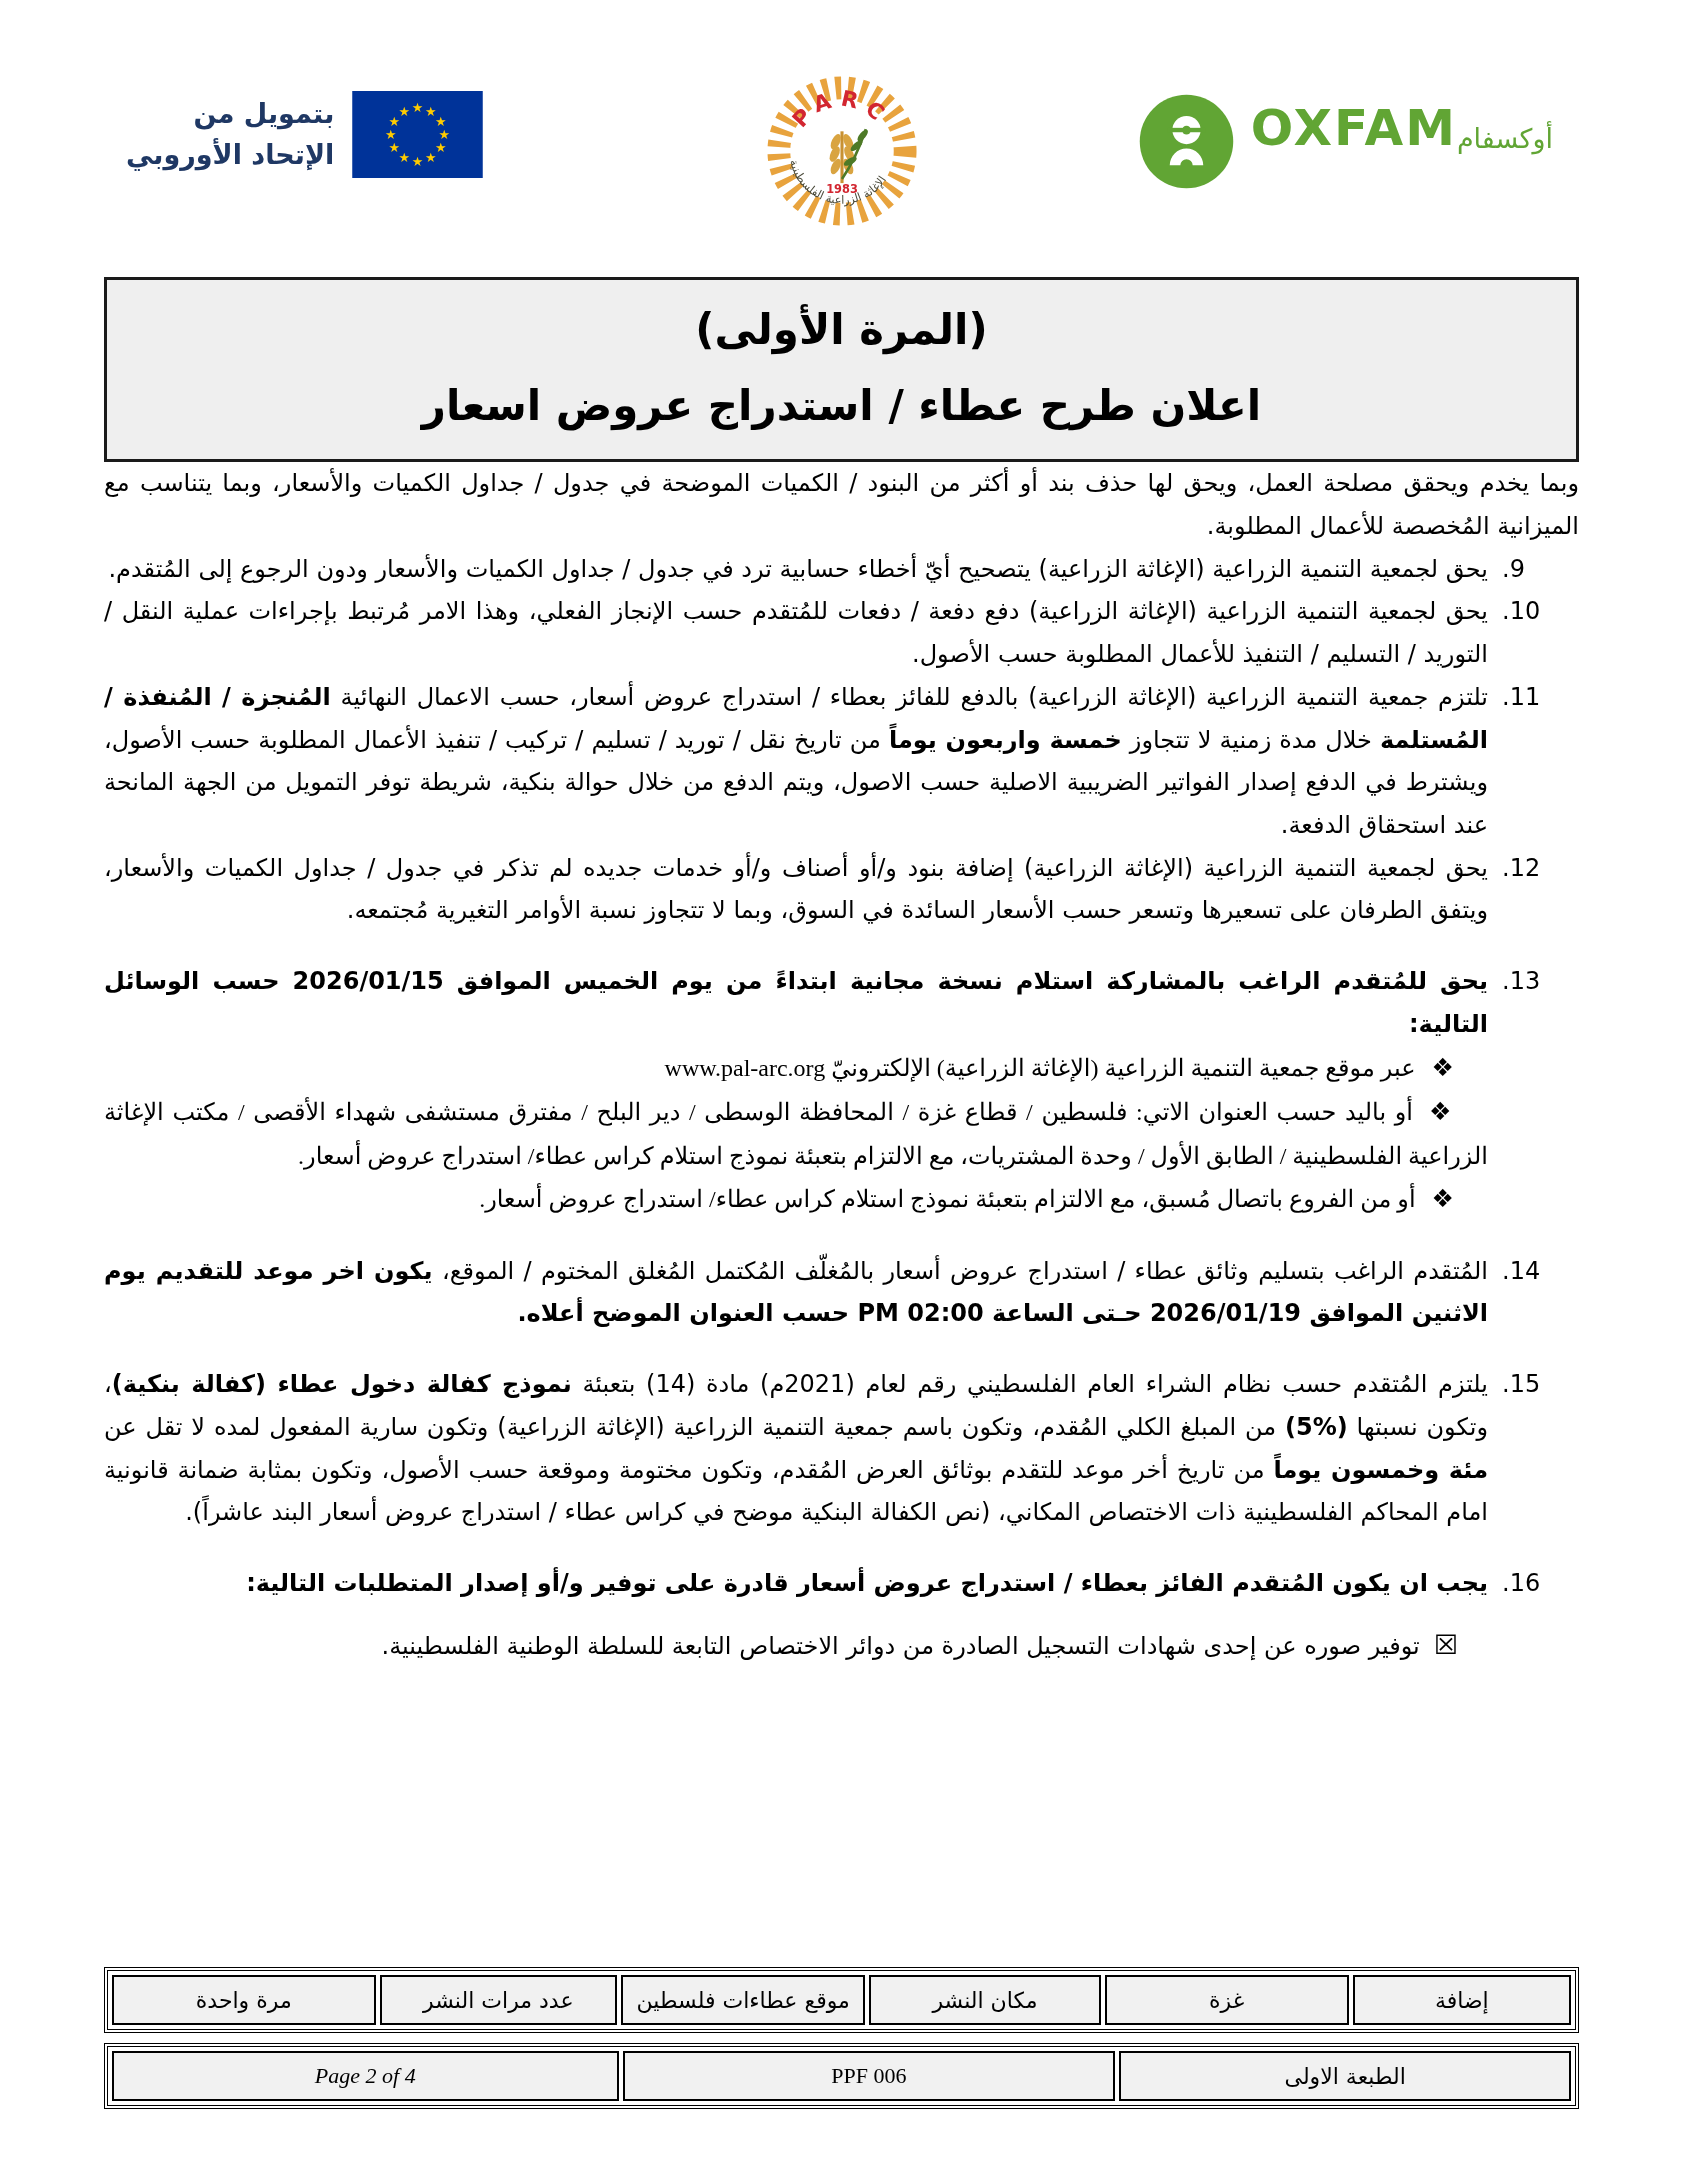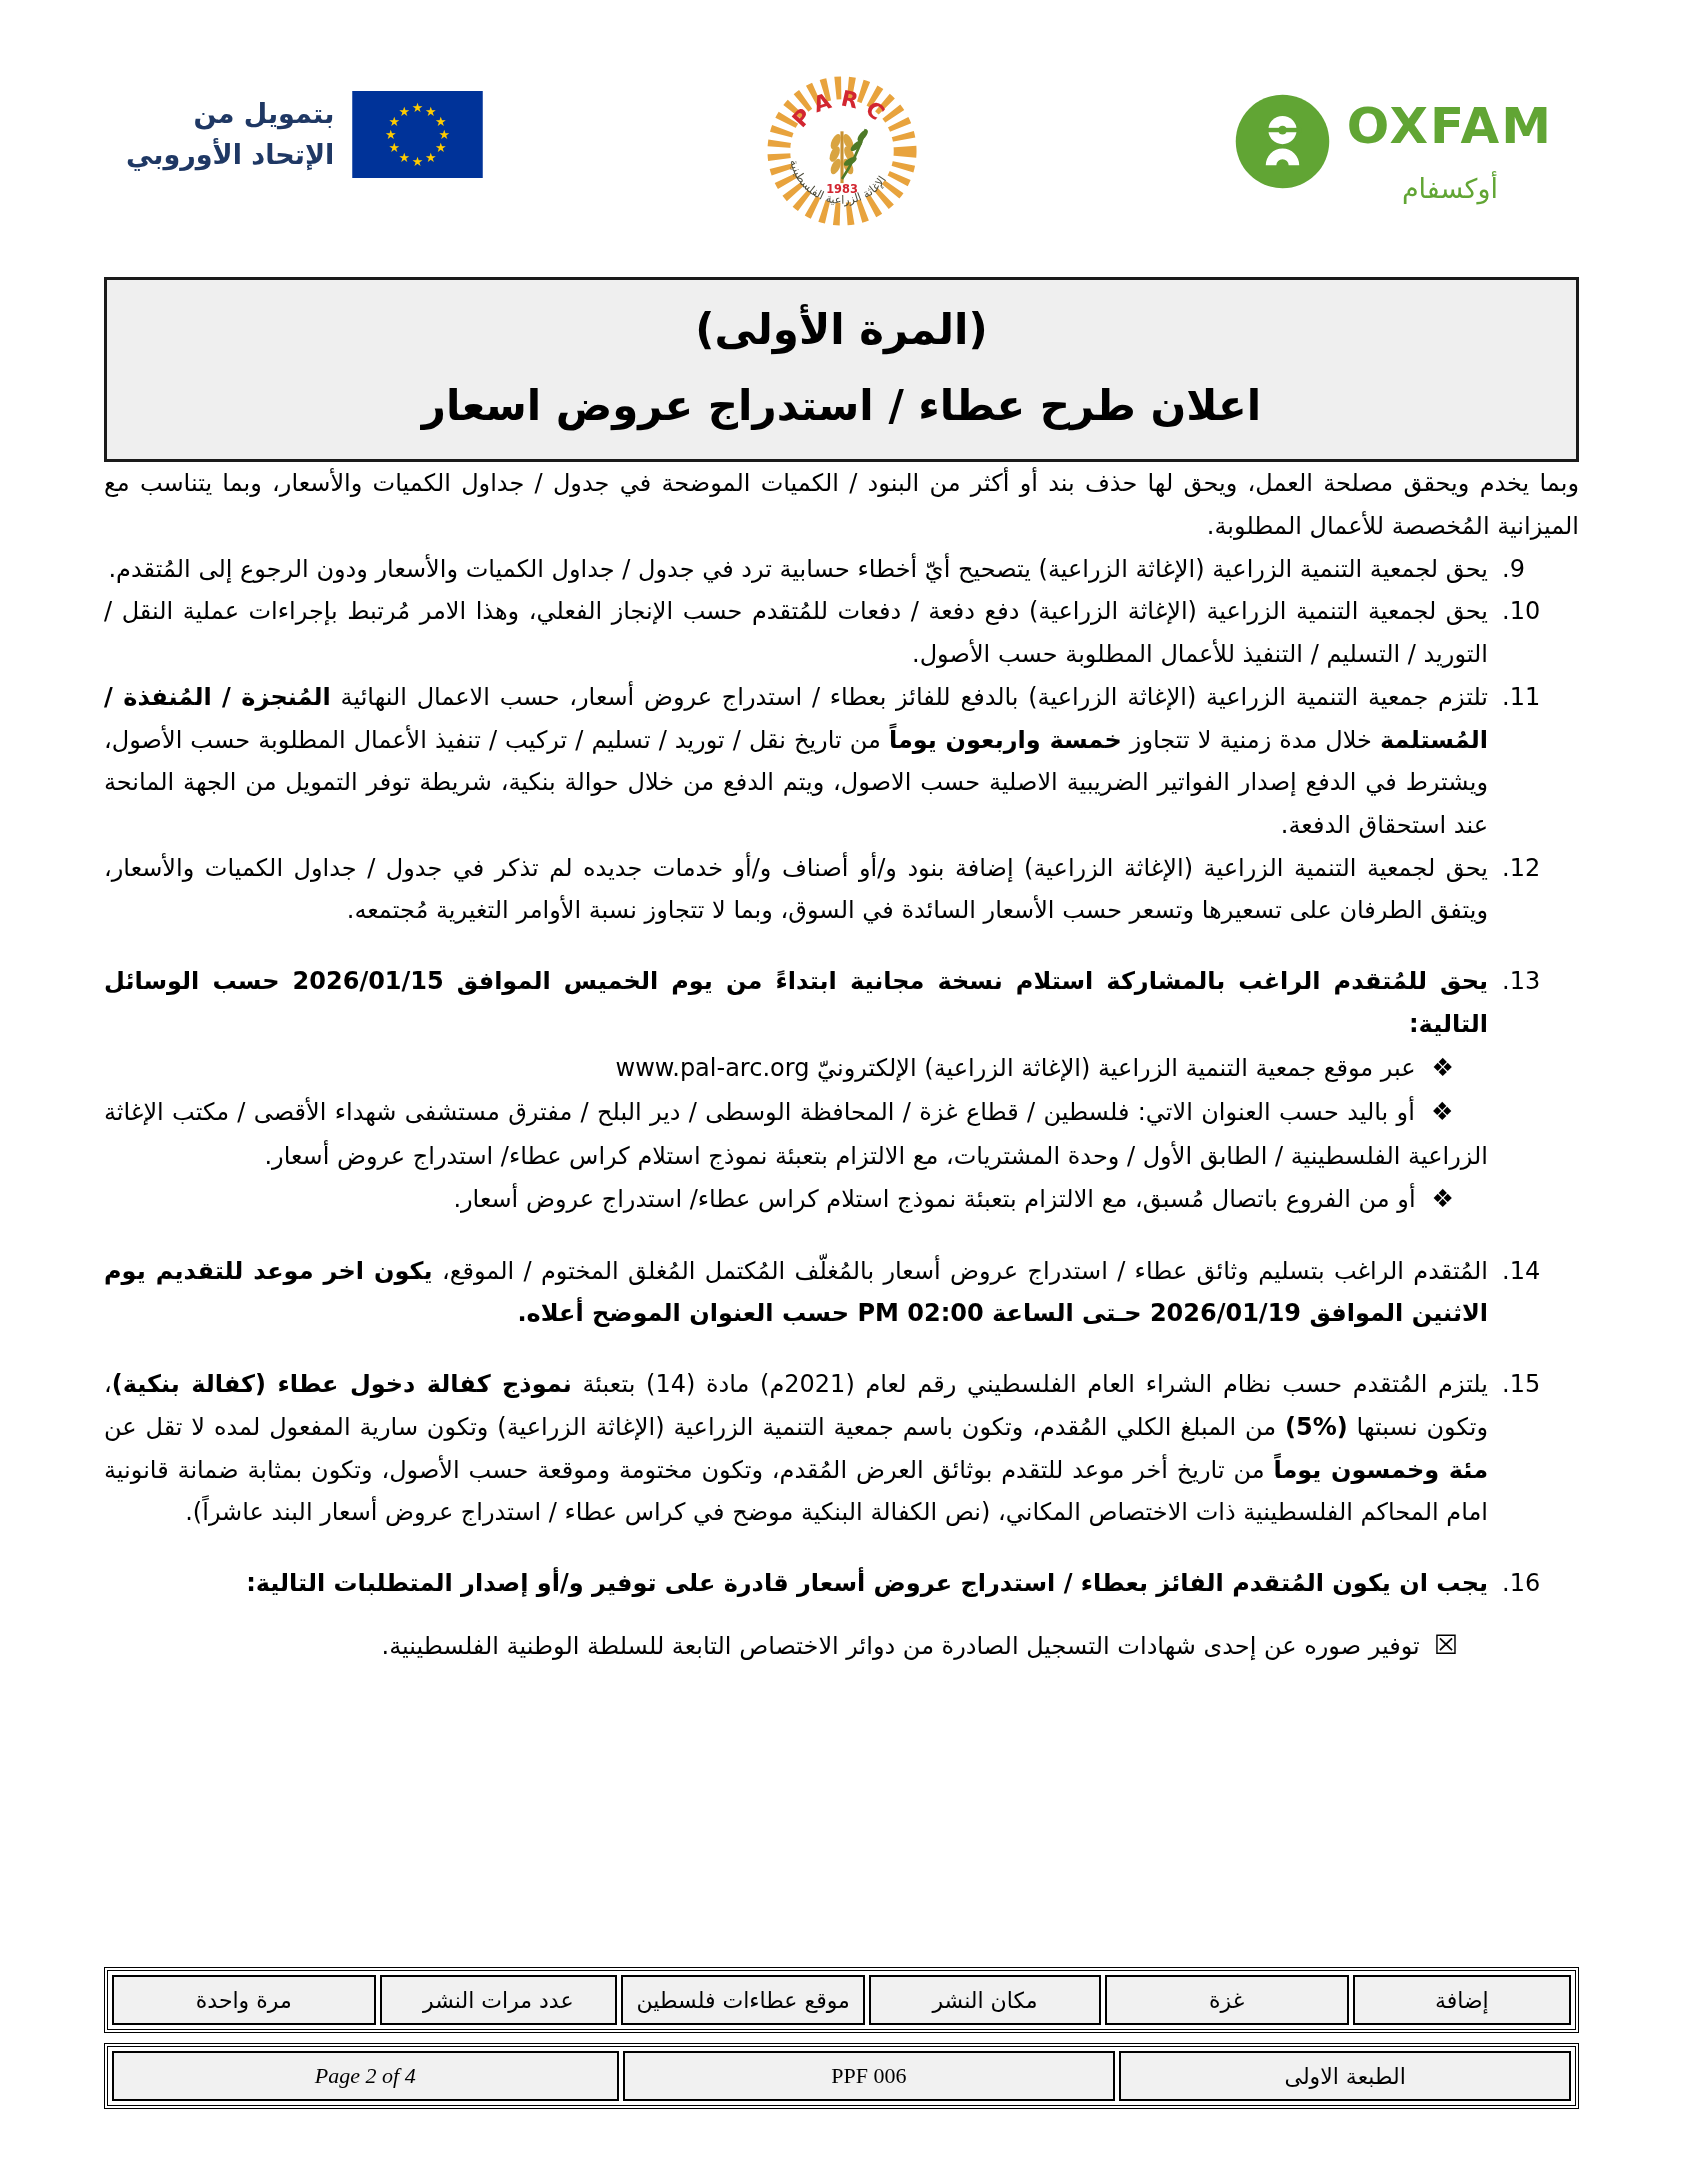--- a/index.html
+++ b/index.html
@@ -5,33 +5,33 @@
   html,body{margin:0;padding:0;background:#fff;}
   .page{width:1683px;height:2178px;box-sizing:border-box;background:#fff;position:relative;
         display:flex;flex-direction:column;padding:77px 104px 69px;direction:rtl;
         font-family:"DejaVu Sans",sans-serif;color:#000;overflow:hidden;}
   
   .header{direction:ltr;position:relative;height:166px;flex:0 0 auto;}
   .eu-group{position:absolute;left:22px;top:14px;display:flex;align-items:center;gap:18px;}
   .eu-caption{direction:rtl;color:#1F3864;font-weight:bold;font-size:27px;line-height:1.5;text-align:right;}
   .parc-wrap{position:absolute;left:50%;top:-14px;transform:translateX(-50%);}
   .oxfam-group{position:absolute;right:26px;top:16px;display:flex;align-items:flex-start;gap:16px;}
-  .oxfam-words{display:flex;flex-direction:column;align-items:center;margin-top:8px;}
+  .oxfam-words{display:flex;flex-direction:row;align-items:center;margin-top:8px;}
   .oxfam-name{color:#61A534;font-weight:bold;font-size:50px;letter-spacing:2px;line-height:1;}
   .oxfam-name-ar{color:#61A534;font-size:27px;margin-top:22px;}
   
   .title-box{border:3px solid #1a1a1a;background:#efefef;text-align:center;font-weight:bold;
              font-size:42px;line-height:1.8;padding:12px 8px 16px;margin-top:34px;flex:0 0 auto;}
   
   .content{margin-top:0;font-size:24px;line-height:1.78;text-align:justify;flex:0 0 auto;}
   .block{position:relative;}
   .numbered{padding-right:91px;}
   .num{position:absolute;right:14px;top:0;direction:ltr;width:63px;text-align:left;}
   .spaced{margin-top:28px;}
-  .bullet{padding-right:91px;text-indent:34px;}
+  .bullet{padding-right:91px;text-indent:34px;font-family:Liberation Serif, serif;}
   .bmark{margin-left:16px;font-size:25px;}
   .check{padding-right:91px;text-indent:30px;margin-top:16px;}
   .cmark{margin-left:14px;font-size:27px;font-weight:bold;}
   .b{font-weight:bold;}
   
   .footer-area{margin-top:auto;flex:0 0 auto;}
   table.ftable{width:100%;border:4px double #000;border-collapse:separate;border-spacing:4px;background:#fff;table-layout:fixed;}
   table.ftable td{border:2px solid #000;background:#f1f1f1;height:42px;text-align:center;
                   font-size:22px;padding:2px 12px;overflow:hidden;white-space:nowrap;}
   table.ftable.bottom{margin-top:10px;}

